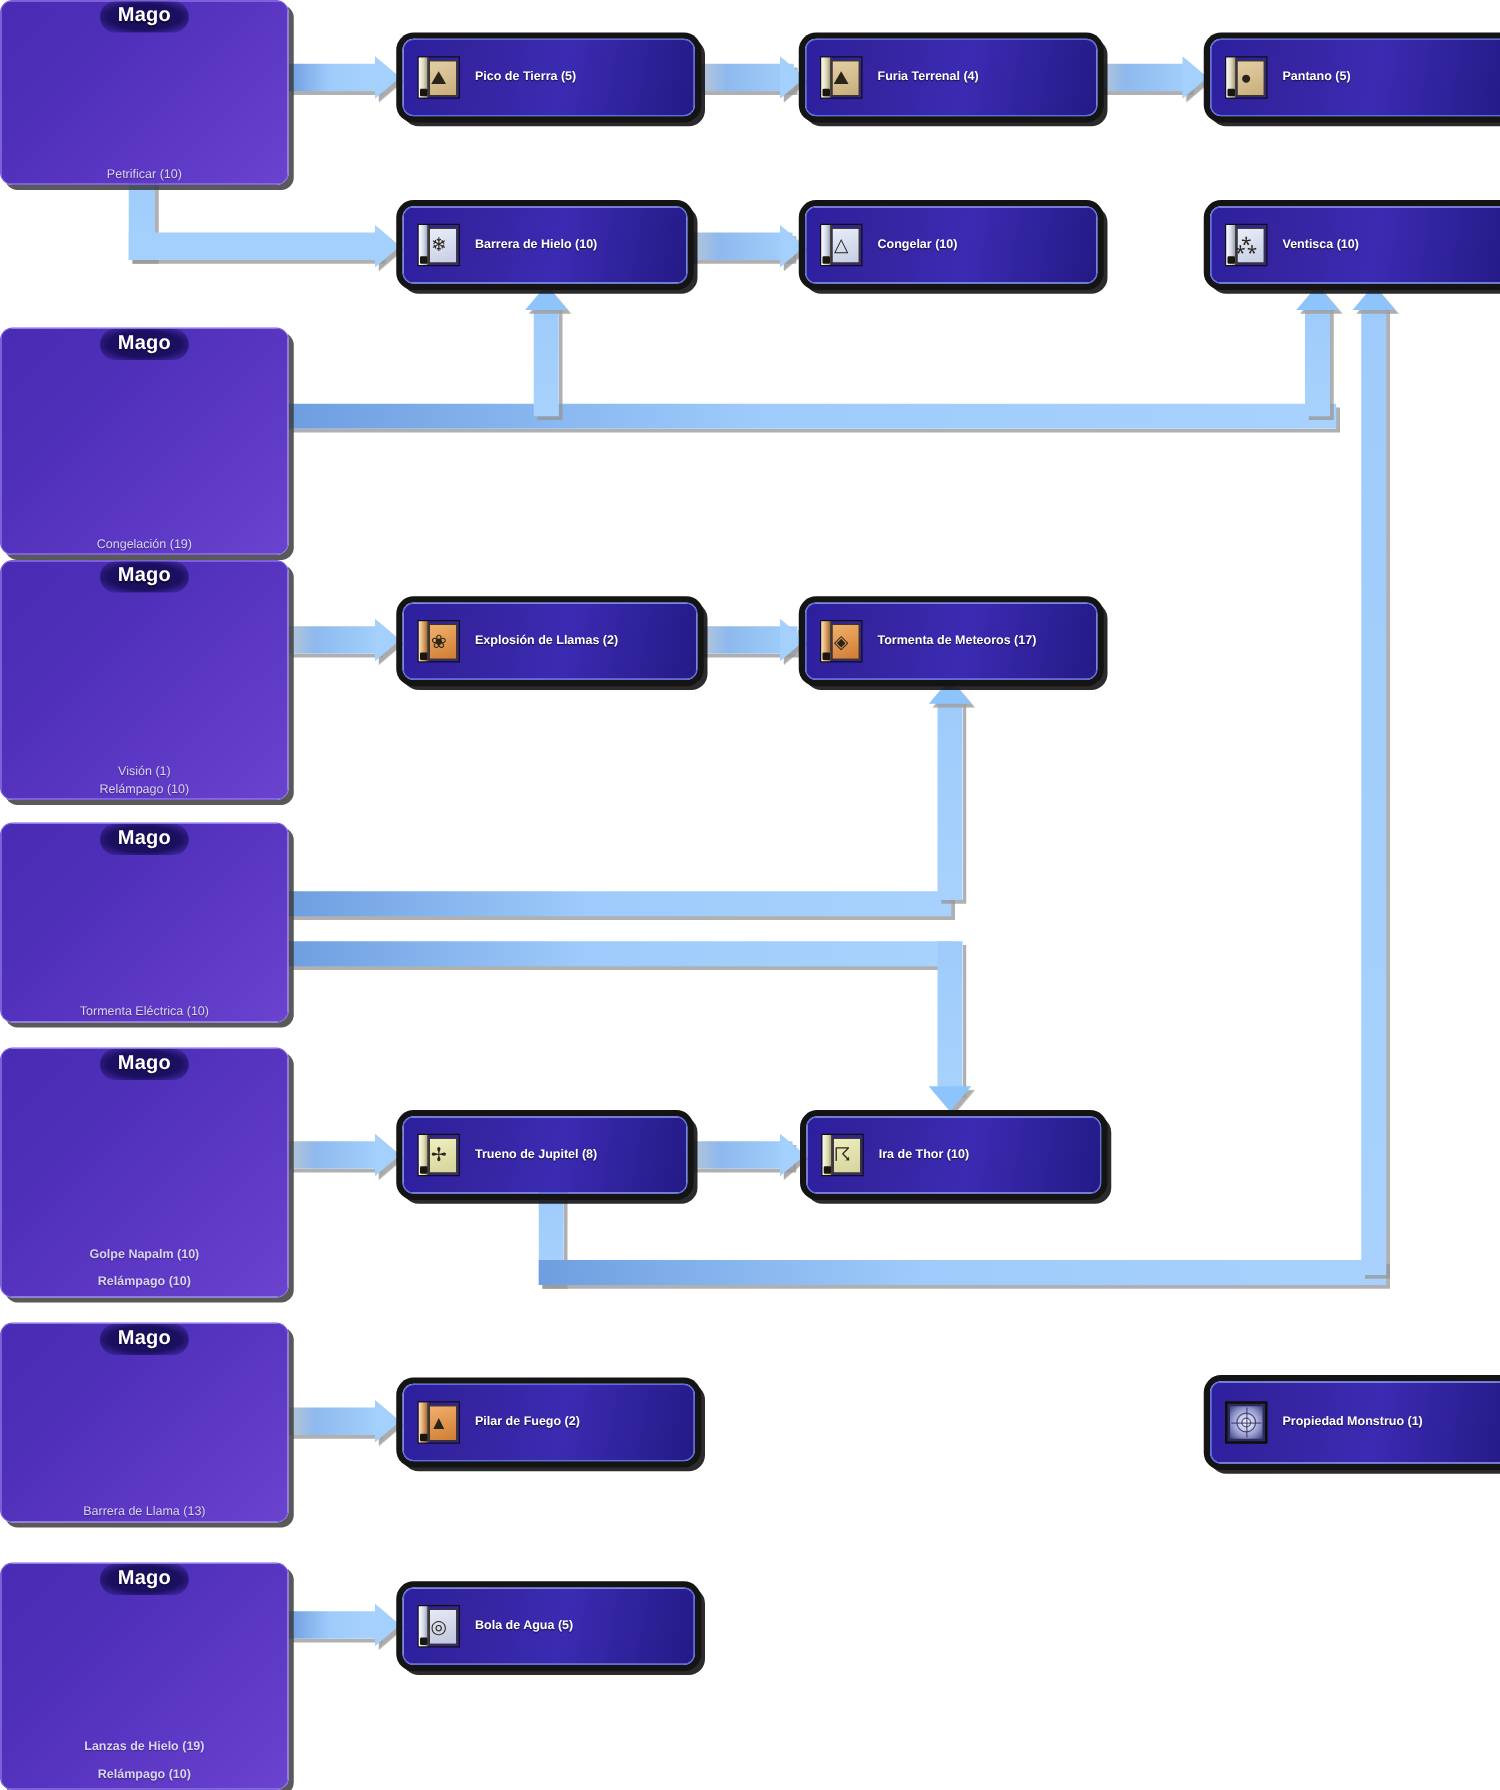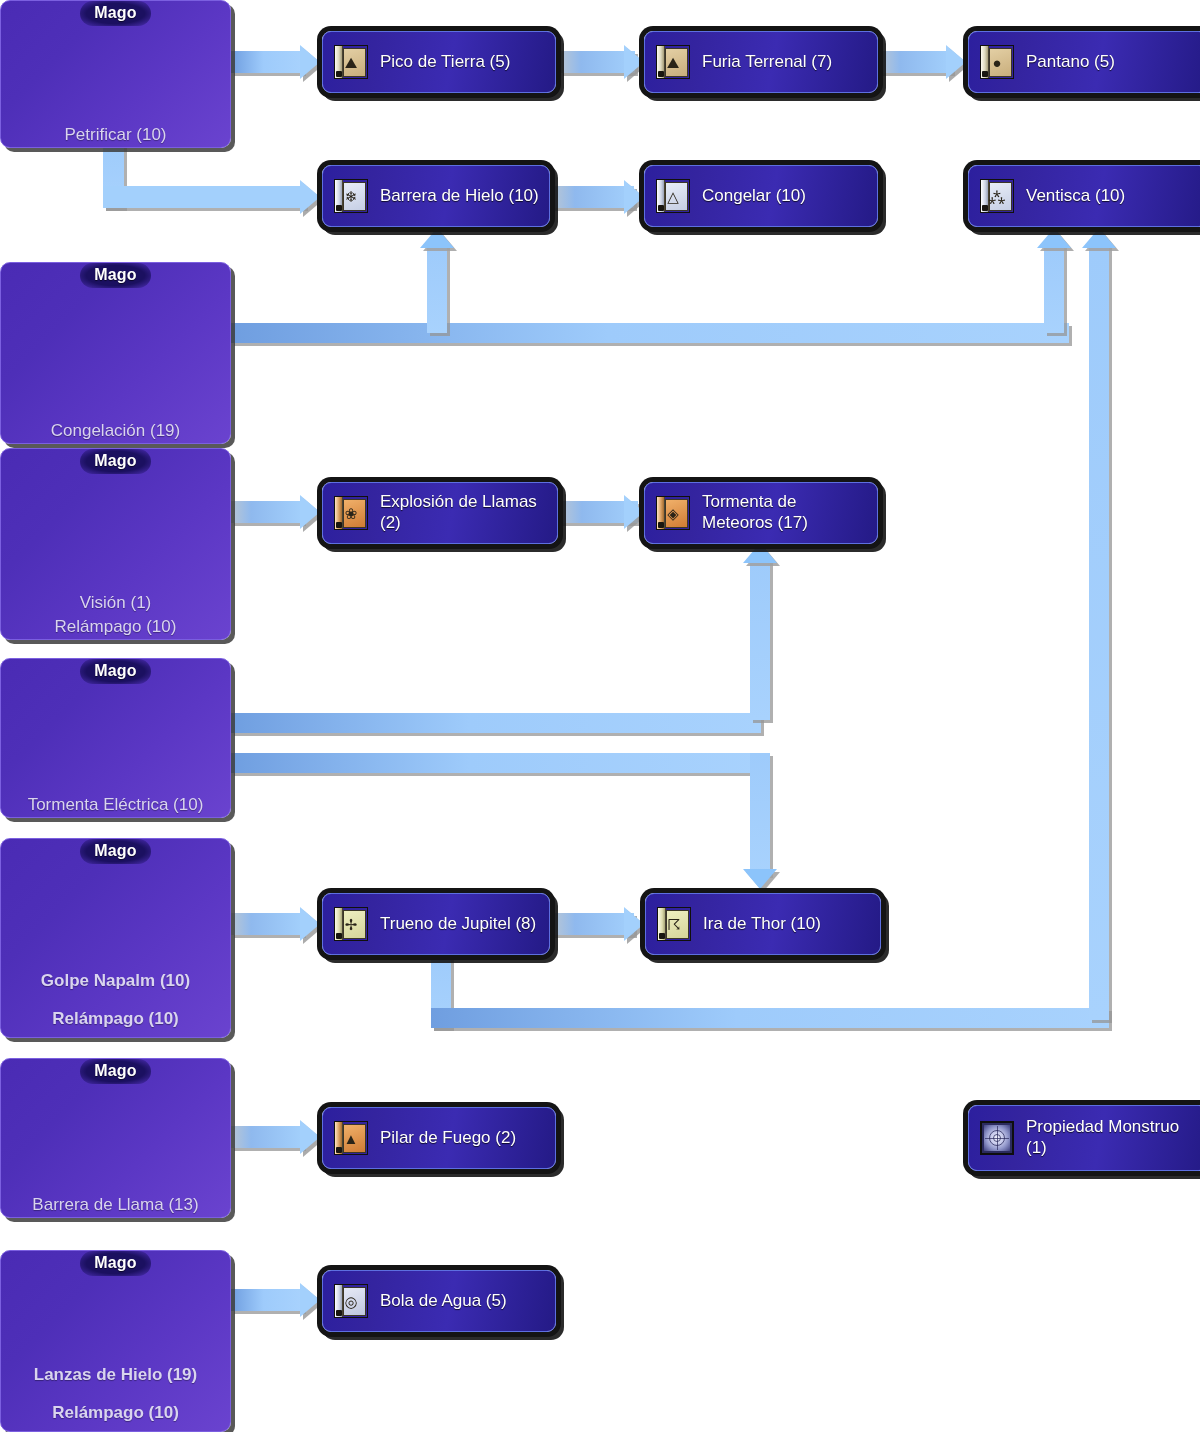--- a/index.html
+++ b/index.html
@@ -61,37 +61,37 @@
     font-size: 16px; font-weight: bold; color:#ffffff;
     letter-spacing:.2px;
     padding: 3px 14px 4px 14px;
     border-radius: 14px;
     background: radial-gradient(ellipse at center, #1b1060 0%, #1b1060 58%, rgba(27,16,96,0) 100%);
     text-shadow: 0 1px 1px rgba(0,0,0,.6);
     margin-bottom: 18px;
   }
   .classbox .reqs { text-align:center; }
   .classbox .req {
-    font-size: 17px; color:#d9d4ef; line-height: 1.42;
+    font-size: 10px; color:#d9d4ef; line-height: 1.42;
     text-shadow: 0 1px 1px rgba(0,0,0,.35);
   }
   .classbox.spaced .req { line-height: 2.2; font-weight: bold; }
 
   
   .node {
     position: absolute; z-index: 5;
     border-radius: 9px;
     background: linear-gradient(100deg,#2c1f9e 0%, #34249f 22%, #3b2bb2 55%, #241a86 100%);
     border: 1px solid #5d6fe0;
     box-shadow: 0 0 0 5px #141414, 4px 4px 0 4px rgba(20,20,20,.9);
     display:flex; align-items:center; gap: 12px;
     padding: 0 10px 0 11px;
   }
   .node .label {
-    font-size: 17px; font-weight: normal; color:#ffffff;
+    font-size: 10px; font-weight: bold; color:#ffffff;
     line-height: 1.22; text-shadow: 0 1px 1px rgba(0,0,0,.75);
   }
 
   
   .icon {
     position: relative; width: 34px; height: 34px; flex: 0 0 34px;
     border: 1px solid #11100c;
   }
   .icon .roll {
     position:absolute; left:0; top:0; width: 8px; height: 100%;
@@ -302,21 +302,21 @@
     <span class="label">Pico de Tierra (5)</span>
   </div>
 
   <div class="node" style="left:644px;top:31px;width:234px;height:62px;">
     <span class="icon ic-earth">
       <span class="roll"></span>
         <span class="sheet"></span>
         <span class="glyph">⛰</span>
         <span class="foot"></span>
     </span>
-    <span class="label">Furia Terrenal (7)</span>
+    <span class="label">Furia Terrenal (4)</span>
   </div>
 
   <div class="node" style="left:968px;top:31px;width:240px;height:62px;">
     <span class="icon ic-earth">
       <span class="roll"></span>
         <span class="sheet"></span>
         <span class="glyph">●</span>
         <span class="foot"></span>
     </span>
     <span class="label">Pantano (5)</span>

